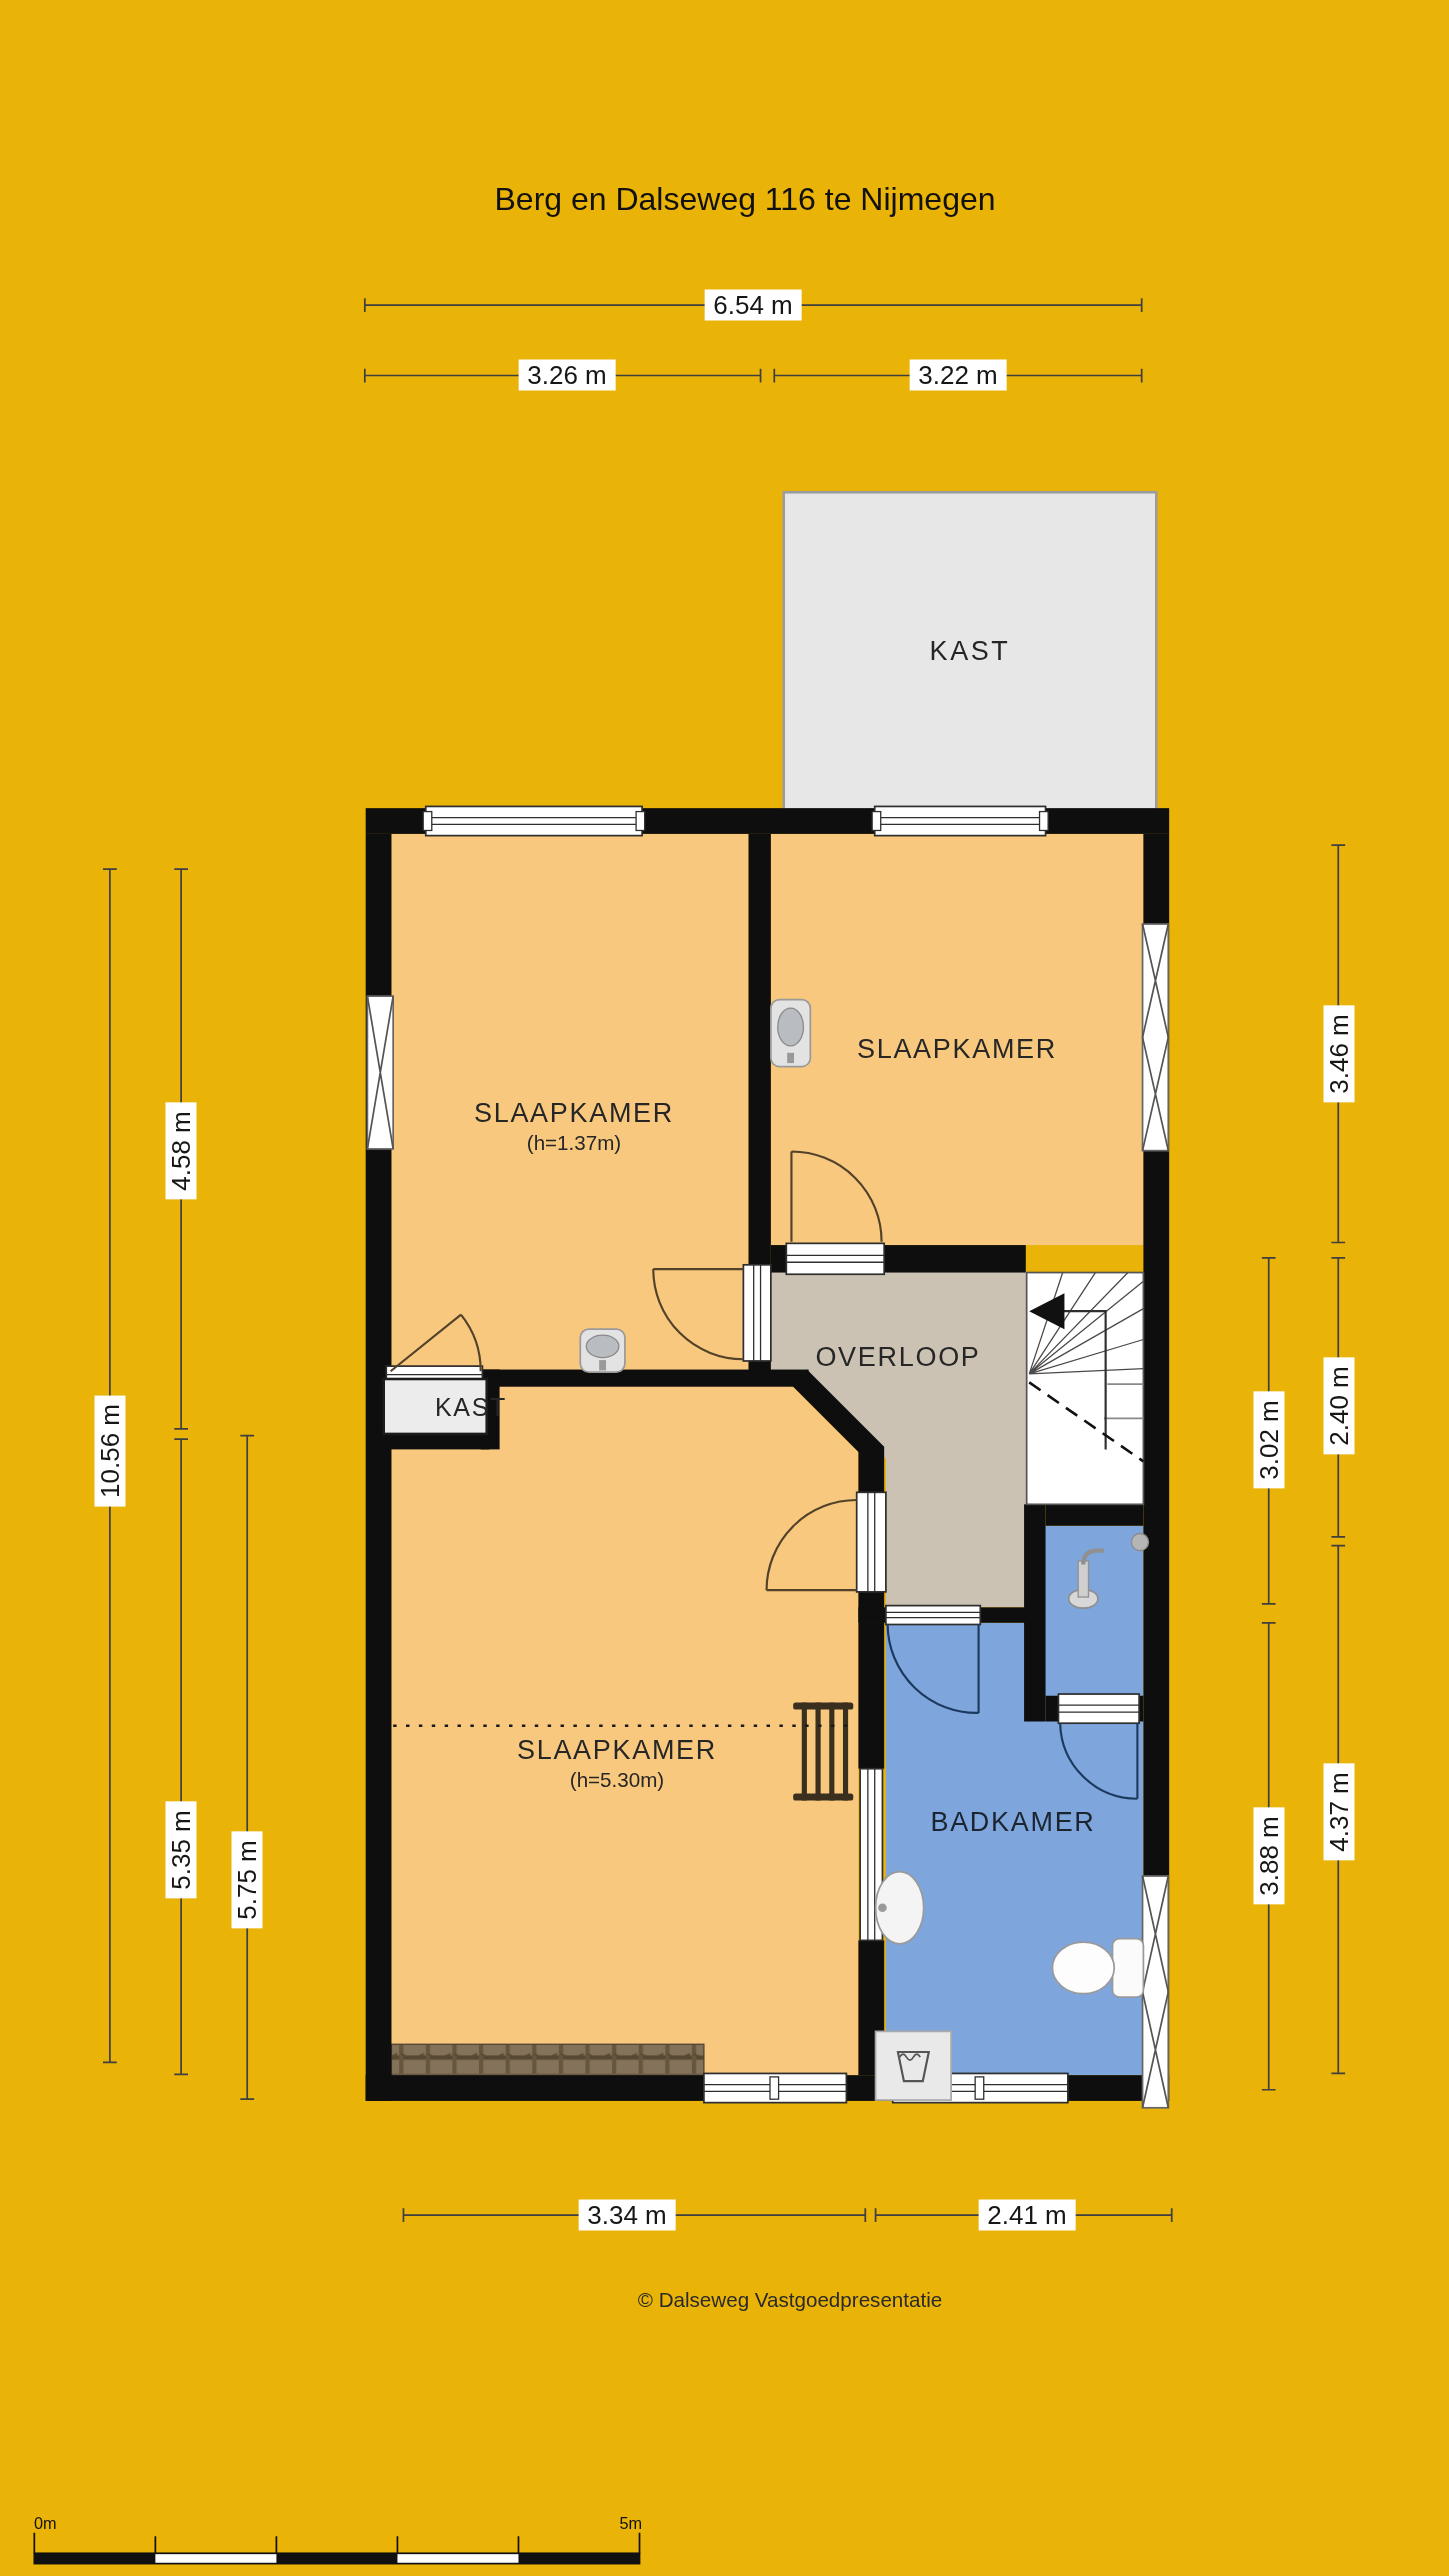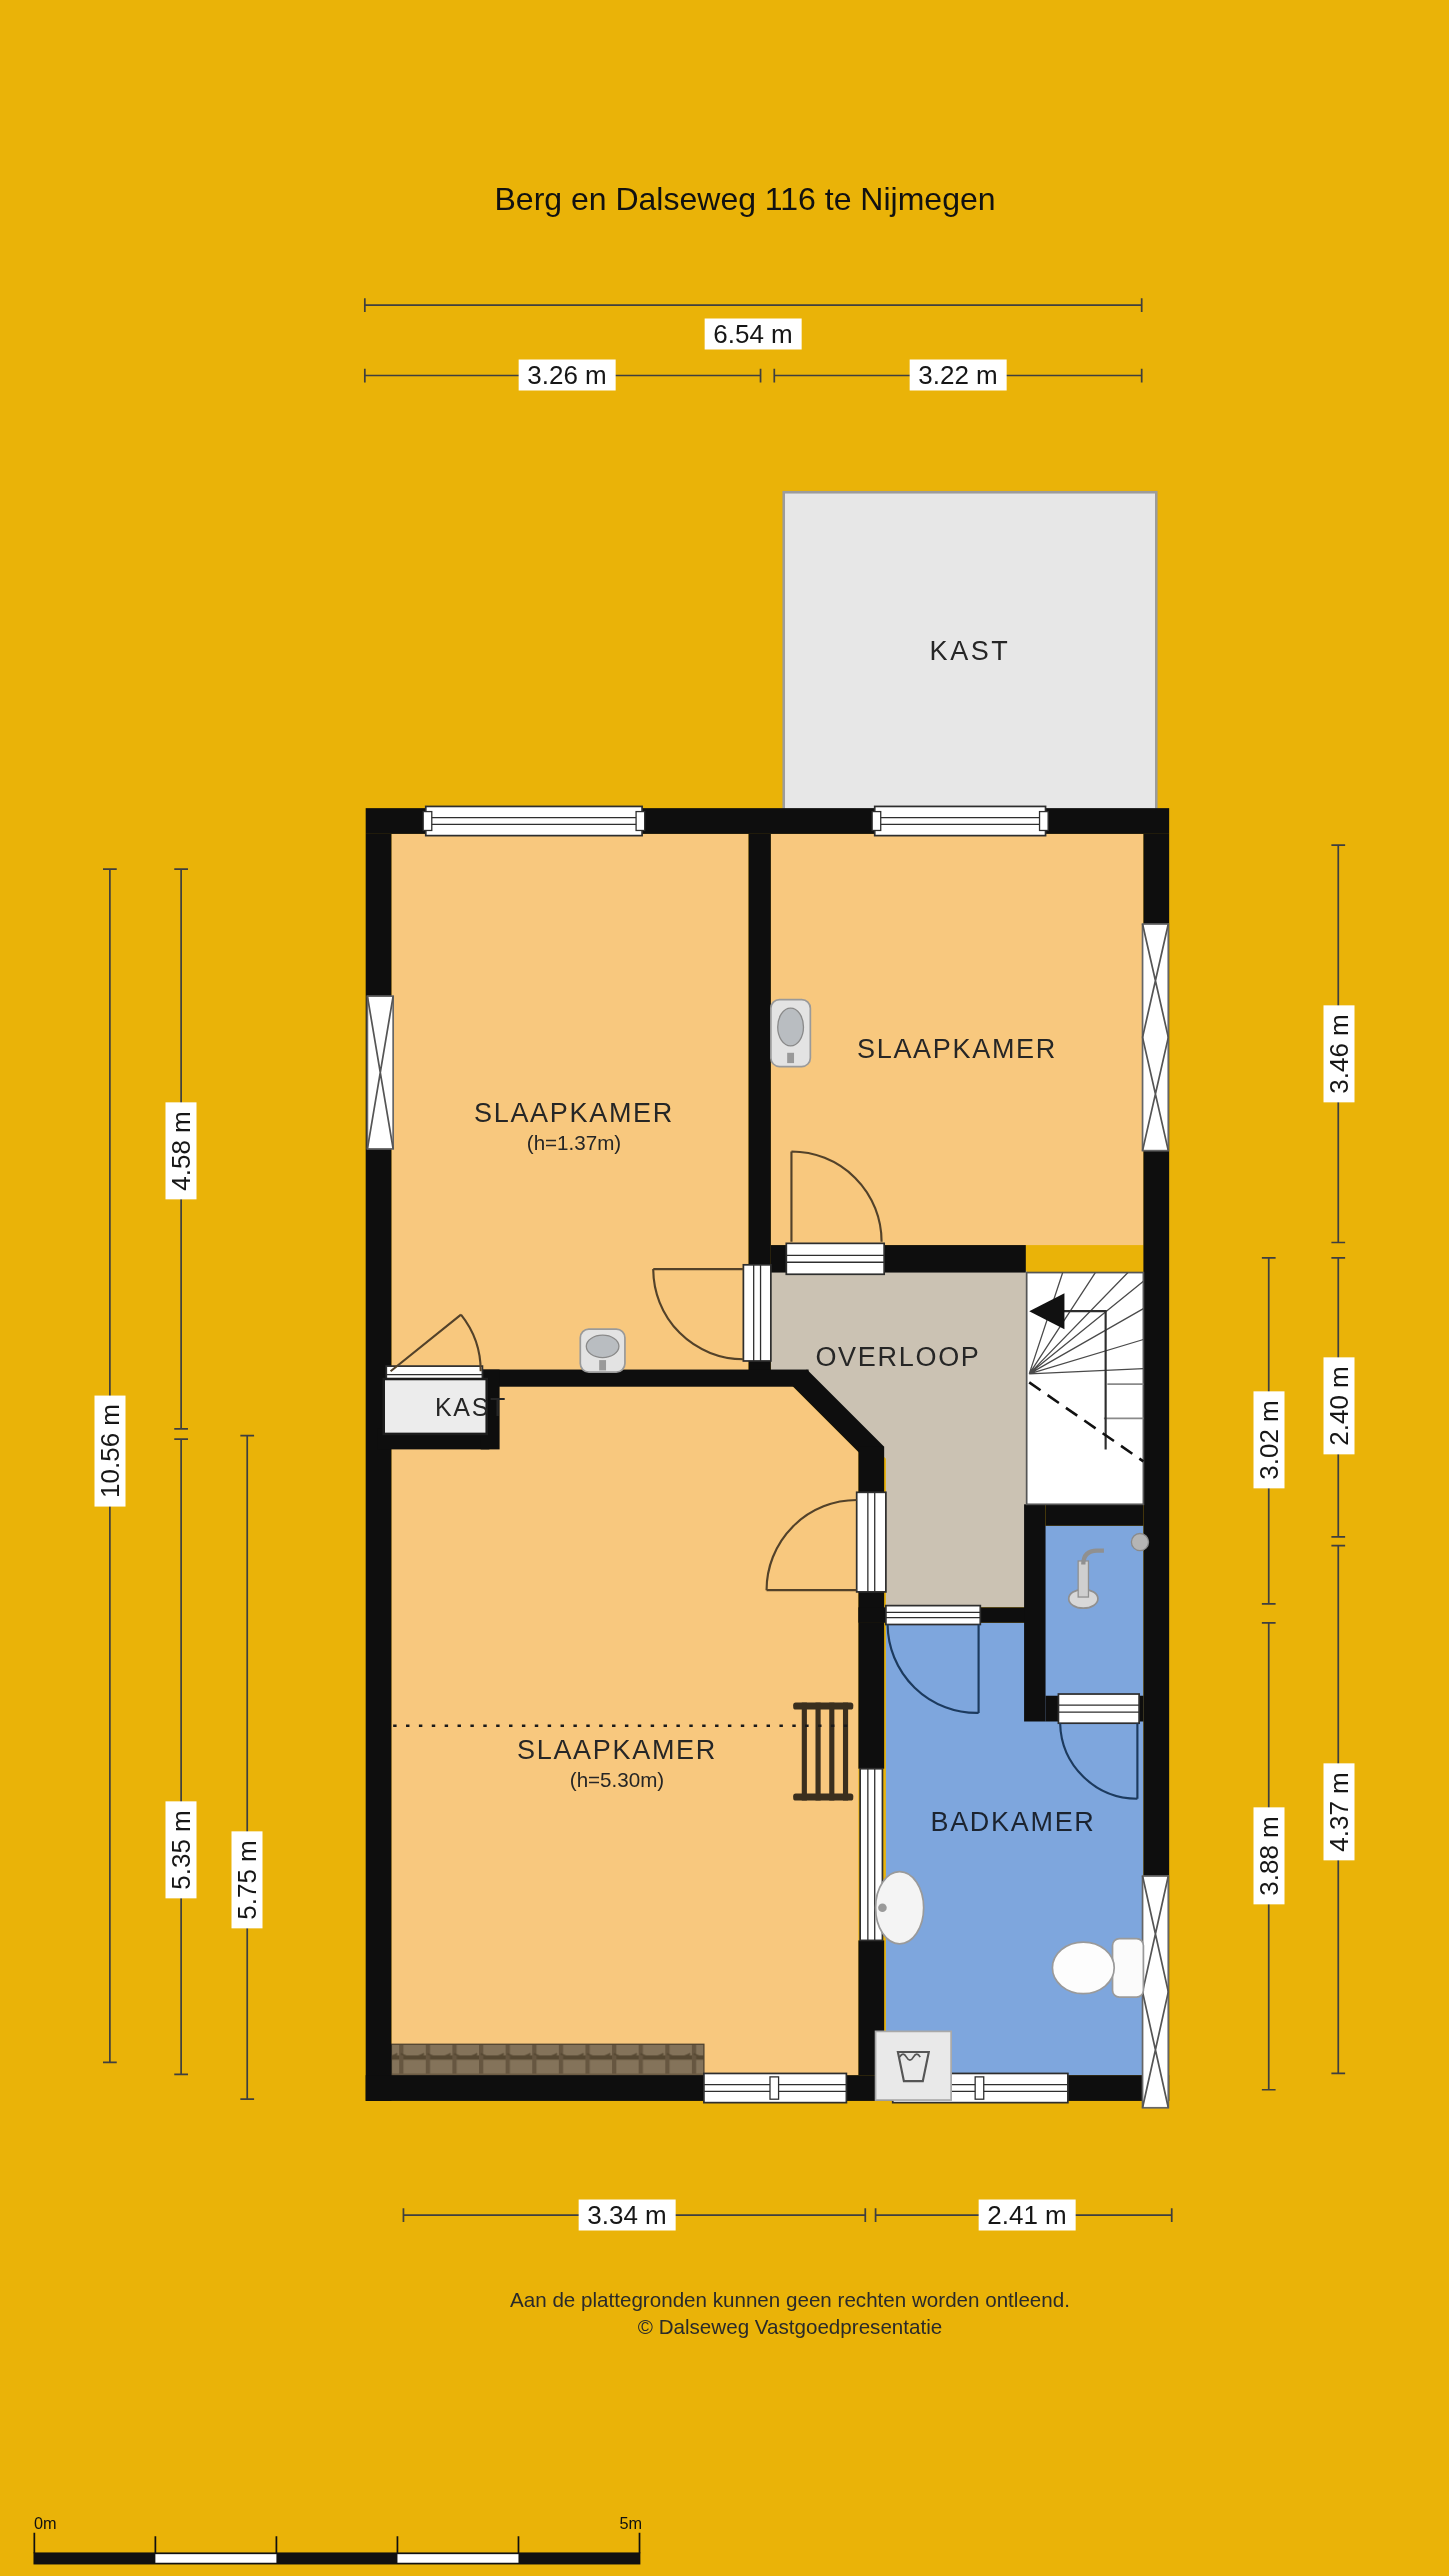--- a/index.html
+++ b/index.html
@@ -227,37 +227,36 @@
 <div class="lbl room-label" style="left:970px;top:651px;letter-spacing:2.6px;">KAST</div>
 <div class="lbl room-label" style="left:574px;top:1113px;">SLAAPKAMER</div>
 <div class="lbl room-sub" style="left:574px;top:1143px;">(h=1.37m)</div>
 <div class="lbl room-label" style="left:957px;top:1049px;">SLAAPKAMER</div>
 <div class="lbl room-label" style="left:898px;top:1357px;">OVERLOOP</div>
 <div class="lbl room-label" style="left:435px;top:1407px;font-size:25px;margin-left:36px;">KAST</div>
 <div class="lbl room-label" style="left:617px;top:1750px;">SLAAPKAMER</div>
 <div class="lbl room-sub" style="left:617px;top:1780px;">(h=5.30m)</div>
 <div class="lbl room-label" style="left:1013px;top:1822px;color:#1c2430;">BADKAMER</div>
 
-<div class="lbl dim" style="left:753px;top:305px;margin-top:29px;">6.54 m</div>
+<div class="lbl dim" style="left:753px;top:305px;">6.54 m</div>
 <div class="lbl dim" style="left:567px;top:375px;">3.26 m</div>
 <div class="lbl dim" style="left:958px;top:375px;">3.22 m</div>
 <div class="lbl dim v" style="left:110px;top:1451px;">10.56 m</div>
 <div class="lbl dim v" style="left:181px;top:1151px;">4.58 m</div>
 <div class="lbl dim v" style="left:181px;top:1850px;">5.35 m</div>
 <div class="lbl dim v" style="left:247px;top:1880px;">5.75 m</div>
 <div class="lbl dim v" style="left:1269px;top:1440px;">3.02 m</div>
 <div class="lbl dim v" style="left:1269px;top:1856px;">3.88 m</div>
 <div class="lbl dim v" style="left:1339px;top:1054px;">3.46 m</div>
 <div class="lbl dim v" style="left:1339px;top:1406px;">2.40 m</div>
 <div class="lbl dim v" style="left:1339px;top:1812px;">4.37 m</div>
 <div class="lbl dim" style="left:627px;top:2215px;">3.34 m</div>
 <div class="lbl dim" style="left:1027px;top:2215px;">2.41 m</div>
 
 <div class="lbl footer" style="left:790px;top:2286px;">
-  <div>Aan de plattegronden kunnen geen rechten worden ontleend.</div>
   <div>© Dalseweg Vastgoedpresentatie</div>
 </div>
 
 <span class="scale-txt" style="left:34px;top:2514px;">0m</span>
 <span class="scale-txt right" style="left:642px;top:2514px;">5m</span>
 
 </div>
 
 
 </body></html>

